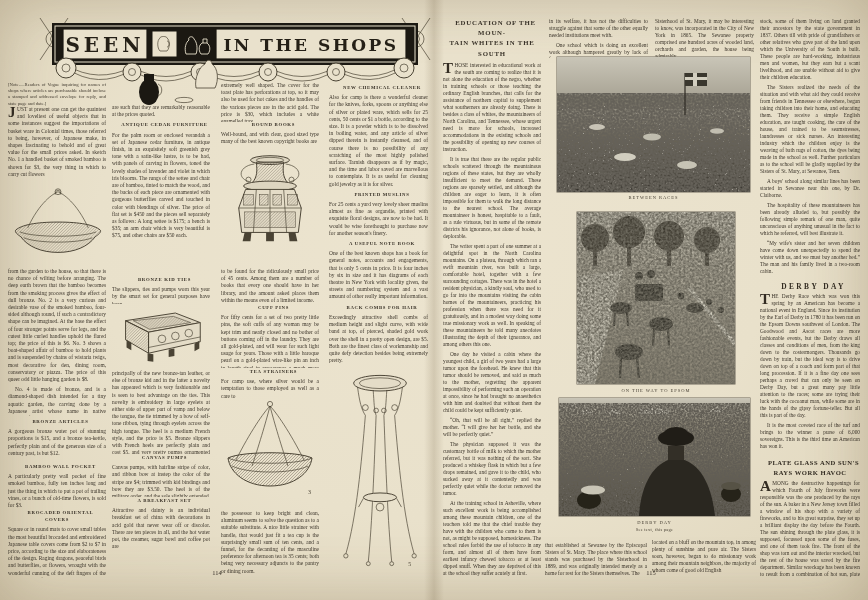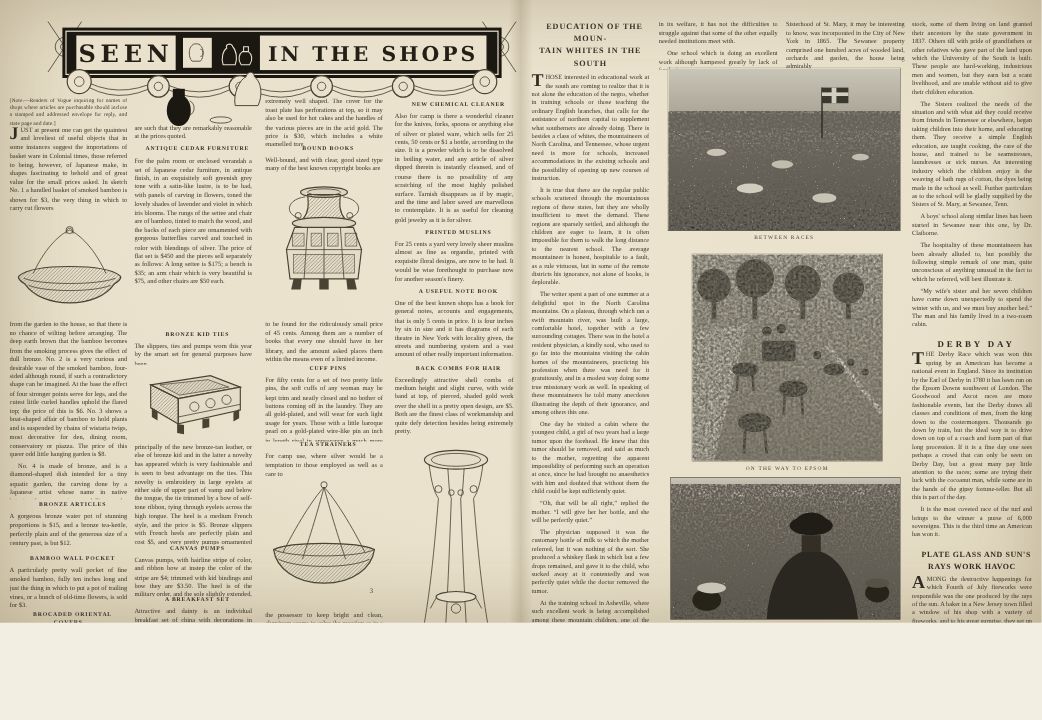--- a/index.html
+++ b/index.html
@@ -1,16 +1,16 @@
 <!DOCTYPE html>
 <html><head>
 <meta charset="utf-8">
 <style>
   html,body{margin:0;padding:0;background:#f2eee2;}
-  #spread{position:relative;width:868px;height:519px;overflow:hidden;
+  #spread{position:relative;width:868px;height:600px;overflow:hidden;
     background:
       radial-gradient(ellipse at 50% 40%, #ece4cf 0%, #e9e1cb 55%, #ded4ba 100%);
     box-shadow:inset 0 0 60px rgba(92,72,40,.28);
     font-family:"Liberation Serif", serif;color:#3b342a;}
   .page{position:absolute;top:0;width:434px;height:600px;}
   #page-left{left:0;} #page-right{left:434px;}
   .gutter{position:absolute;left:424px;top:0;width:20px;height:600px;
     background:linear-gradient(90deg,rgba(80,60,30,0) 0%,rgba(80,60,30,.16) 50%,rgba(80,60,30,0) 100%);}
   .blk{position:absolute;overflow:hidden;text-align:justify;
     font-size:5.4px;line-height:7.2px;color:#3b342a;}

